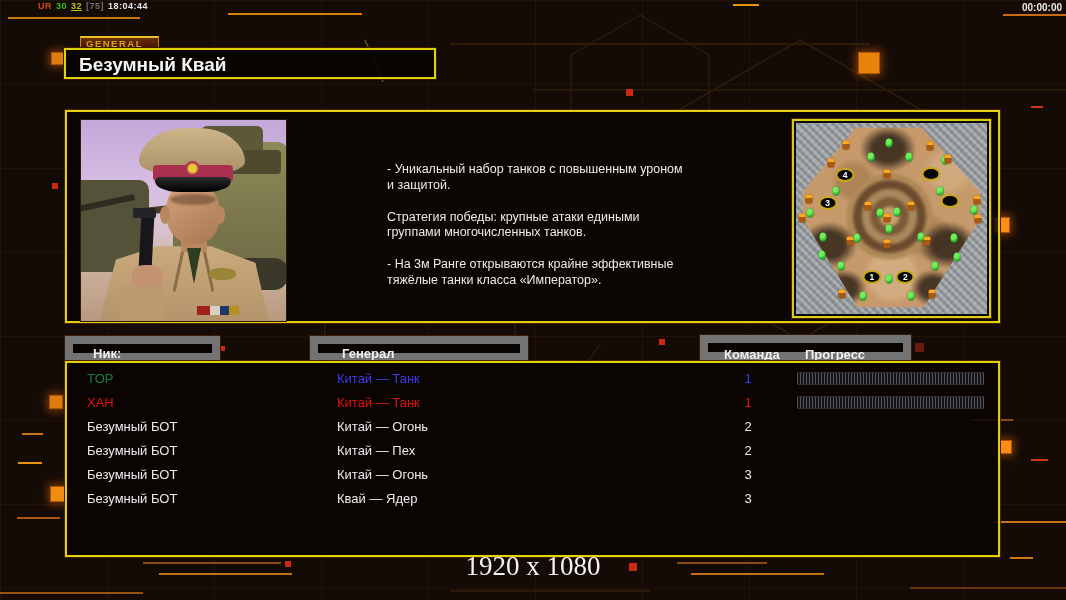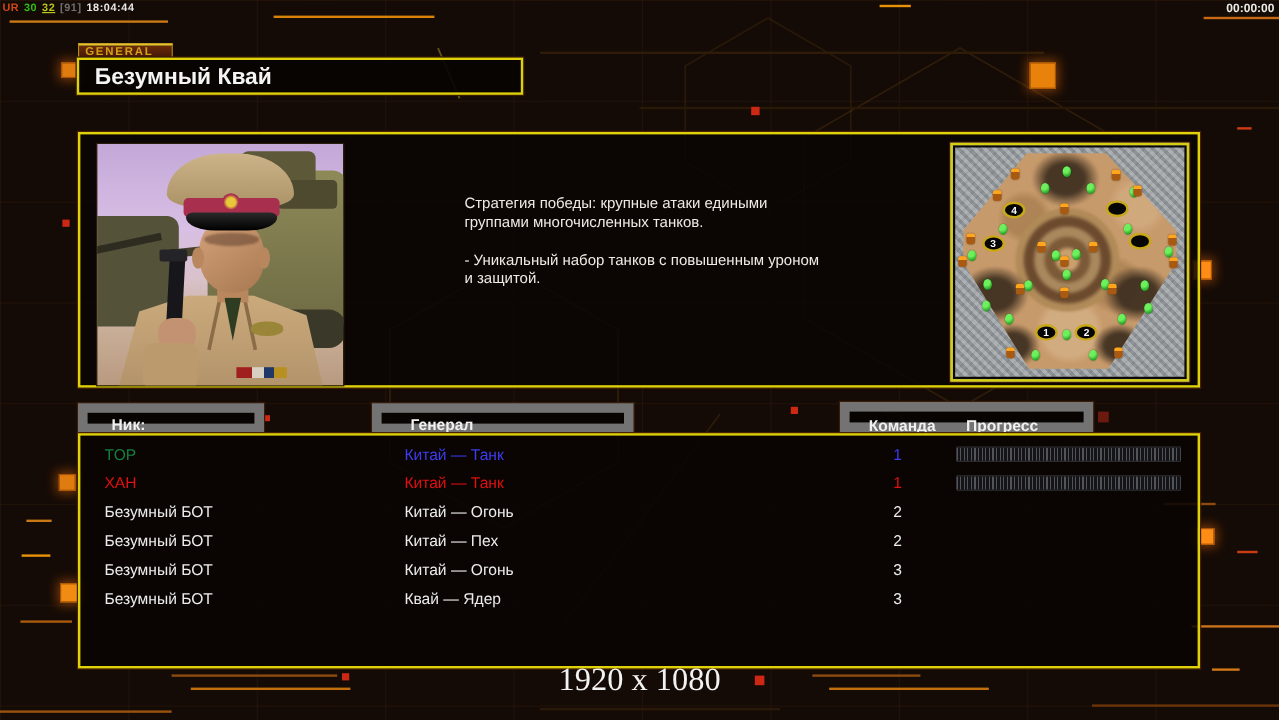--- a/index.html
+++ b/index.html
@@ -16,21 +16,21 @@
       linear-gradient(90deg, rgba(160,90,35,.09) 1px, transparent 1px);
     background-size:107px 84px;}
   .hexsvg{position:absolute;inset:0;pointer-events:none;}
   .deco-line{position:absolute;height:2px;}
   .deco-sq{position:absolute;}
   
   .hud-stats{position:absolute;left:2px;top:1px;font-size:9px;font-weight:bold;letter-spacing:.5px;}
   .hud-stats span{margin-right:4px;}
   .hud-clock{position:absolute;right:4px;top:2px;font-size:10px;font-weight:bold;color:#eceae6;}
   
-  .gen-tab{position:absolute;left:65px;top:36px;width:72px;height:12px;
+  .gen-tab{position:absolute;left:80px;top:36px;width:72px;height:12px;
     background:linear-gradient(180deg,#6b2c0a,#3c1204);
     border-top:2px solid #e8c22c;border-left:1px solid #b88a14;border-right:1px solid #b88a14;
     color:#d8a018;font-size:9.5px;font-weight:bold;letter-spacing:1.5px;line-height:12px;padding-left:5px;}
   .title-box{position:absolute;left:64px;top:48px;width:372px;height:31px;
     border:2px solid #e0d20a;box-shadow:0 0 0 1px #3a1c06;background:rgba(8,4,2,.92);
     color:#f4f4f4;font-size:19px;font-weight:bold;line-height:29px;padding-left:13px;box-sizing:border-box;}
   
   .main-panel{position:absolute;left:65px;top:110px;width:935px;height:213px;
     border:2px solid #e0d20a;box-shadow:0 0 0 1px #4a2006;background:rgba(9,5,3,.84);box-sizing:border-box;}
   
@@ -164,21 +164,21 @@
     <div class="deco-sq" style="left: 52px; top: 183px; width: 6px; height: 6px; background: rgb(204, 40, 20);"></div>
     <div class="deco-sq" style="left: 626px; top: 89px; width: 7px; height: 7px; background: rgb(204, 40, 20);"></div>
     <div class="deco-sq" style="left: 659px; top: 339px; width: 6px; height: 6px; background: rgb(204, 40, 20);"></div>
     <div class="deco-sq" style="left: 915px; top: 343px; width: 9px; height: 9px; background: rgb(106, 26, 14);"></div>
     <div class="deco-sq" style="left: 285px; top: 561px; width: 6px; height: 6px; background: rgb(204, 40, 20);"></div>
     <div class="deco-sq" style="left: 629px; top: 563px; width: 8px; height: 8px; background: rgb(204, 40, 20);"></div>
     <div class="deco-sq" style="left: 220px; top: 346px; width: 5px; height: 5px; background: rgb(204, 40, 20);"></div>
     <div class="deco-sq" style="left: 736px; top: 336px; width: 9px; height: 9px; background: rgb(90, 20, 16);"></div>
   </div>
 
-<div class="hud-stats"><span style="color: rgb(208, 72, 24);">UR</span><span style="color: rgb(48, 192, 24);">30</span><span style="color: rgb(184, 200, 24); text-decoration: underline;">32</span><span style="color: rgb(112, 112, 112);">[91]</span><span style="color: rgb(232, 232, 232);">18:04:44</span></div>
+<div class="hud-stats"><span style="color: rgb(208, 72, 24); margin-left: 36px;">UR</span><span style="color: rgb(48, 192, 24);">30</span><span style="color: rgb(184, 200, 24); text-decoration: underline;">32</span><span style="color: rgb(112, 112, 112);">[75]</span><span style="color: rgb(232, 232, 232);">18:04:44</span></div>
 <div class="hud-clock">00:00:00</div>
 
 <div class="gen-tab">GENERAL</div>
 <div class="title-box">Безумный Квай</div>
 
 <div class="main-panel">
 
   <div class="portrait">
     <div class="pt-tankL"></div>
     <div class="pt-tankLb"></div>
@@ -202,24 +202,26 @@
     <div class="pt-visor"></div>
     <div class="pt-pistol"></div>
     <div class="pt-pistolT"></div>
     <div class="pt-hand"></div>
     <div class="pt-cuff"></div>
     <div class="pt-wing"></div>
     <div class="pt-ribbons"></div>
   </div>
 
   <div class="desc">
+      <p>- Уникальный набор танков с повышенным уроном
+ и защитой.</p>
       <p>Стратегия победы: крупные атаки едиными
  группами многочисленных танков.</p>
-      <p>- Уникальный набор танков с повышенным уроном
- и защитой.</p>
+      <p>- На 3м Ранге открываются крайне эффективные
+ тяжёлые танки класса «Император».</p>
     </div>
 
   <div class="minimap">
     <div class="hexmap">
       <div class="crater"></div>
       <div class="dpatch" style="left:48%;top:13%;"></div>
       <div class="dpatch" style="left:17%;top:64%;"></div>
       <div class="dpatch" style="left:80%;top:64%;"></div>
       <div class="dpatch" style="left:25%;top:87%;width:44px;height:36px;"></div>
       <div class="dpatch" style="left:72%;top:87%;width:44px;height:36px;"></div>

